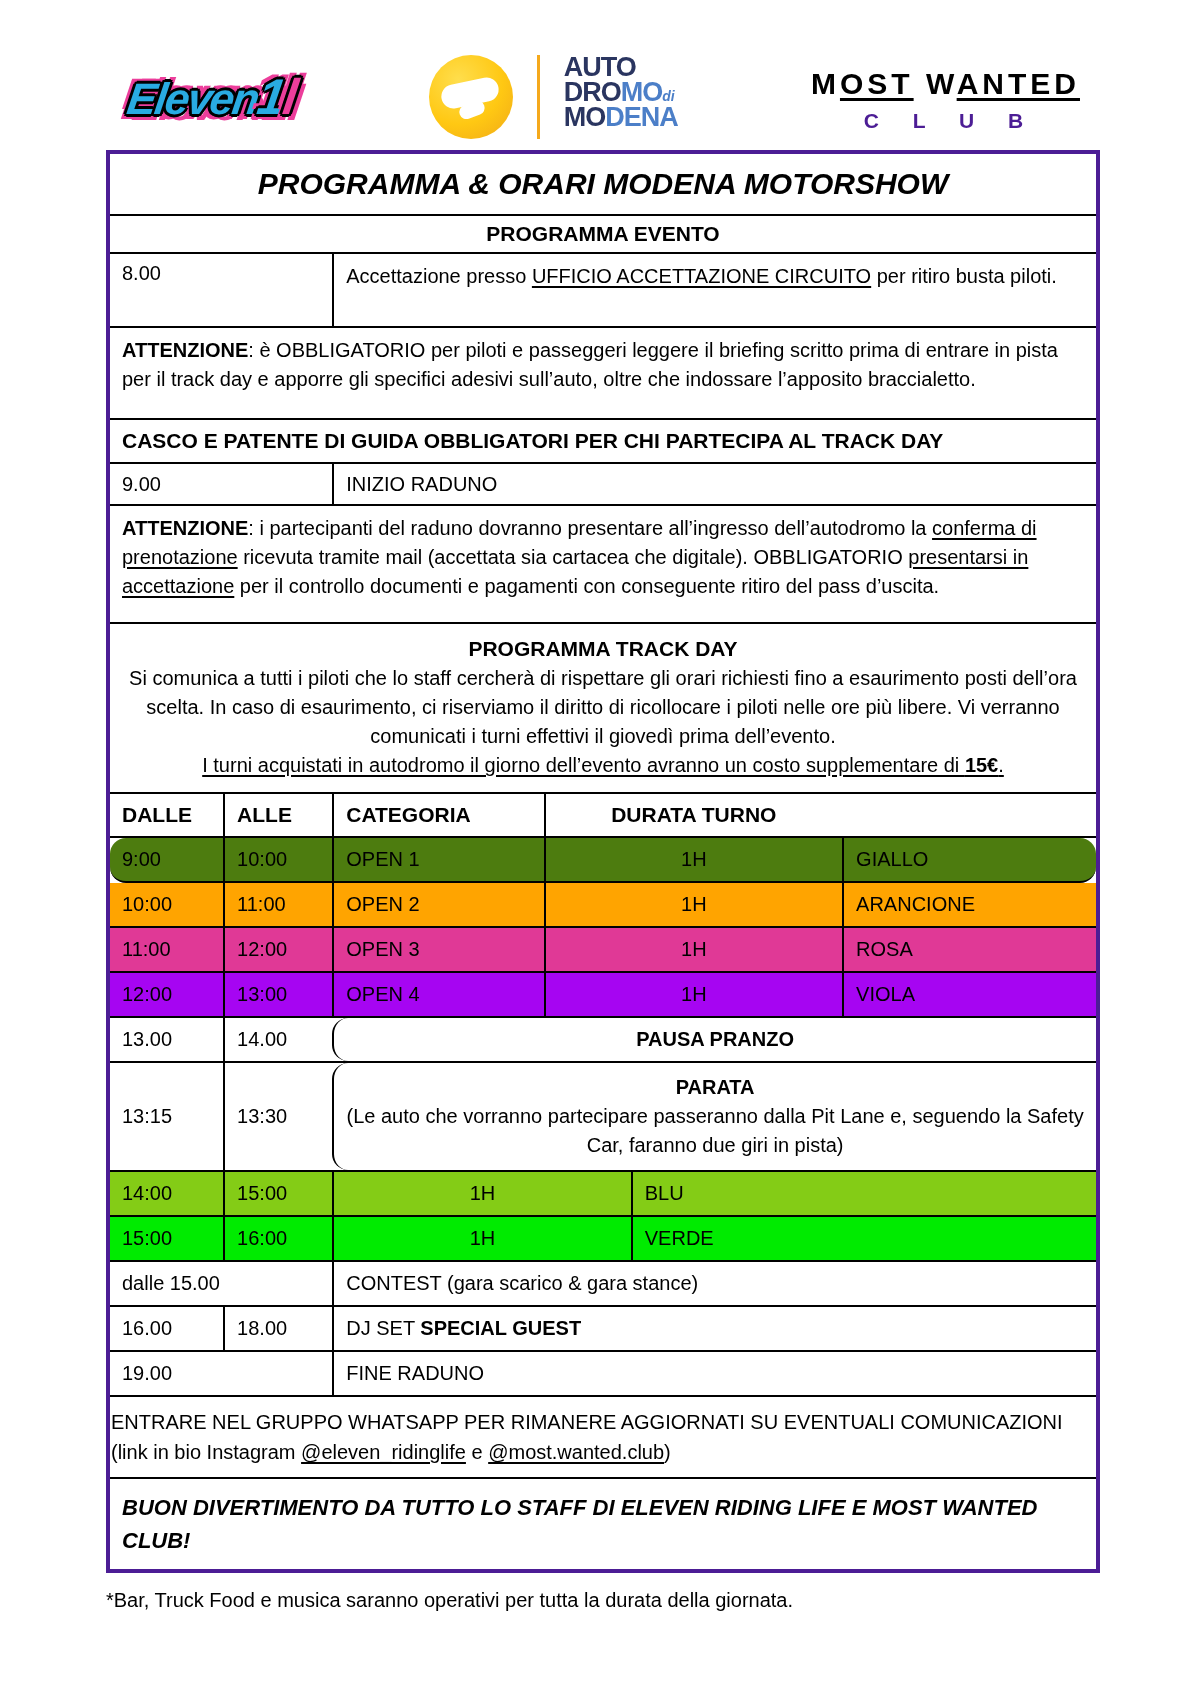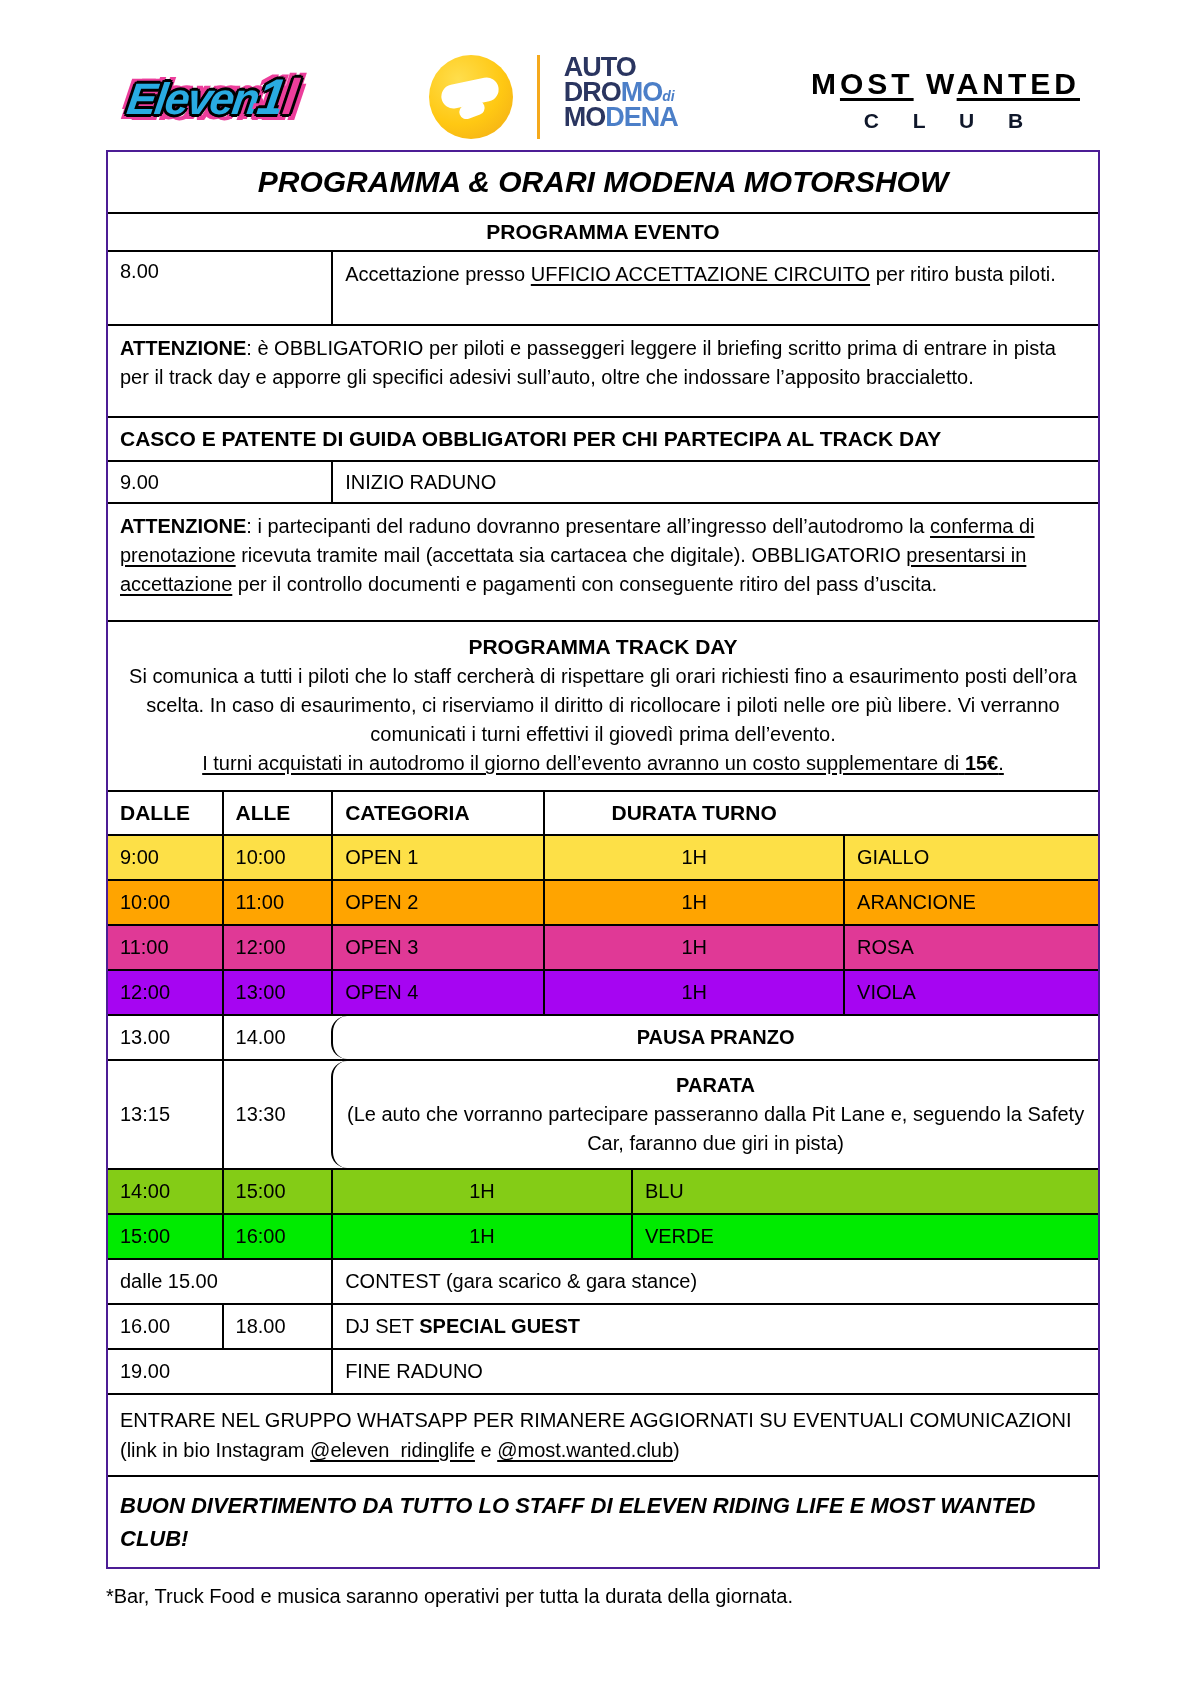--- a/index.html
+++ b/index.html
@@ -53,27 +53,27 @@
   .autodromo-text .di { font-size:14px; font-style:italic; letter-spacing:0; }
 
   .mostwanted-logo { text-align:center; padding-top:6px; }
   .mw-top {
     font-size:30px; font-weight:bold; letter-spacing:4px; color:#000;
     white-space:nowrap; font-family:"Liberation Sans","DejaVu Sans",sans-serif;
   }
   .mw-top .u { text-decoration:underline; text-decoration-thickness:3px; text-underline-offset:4px; }
   .mw-club {
     margin-top:8px; font-size:21px; font-weight:bold; letter-spacing:14px;
-    color:#0f172a; padding-left:10px;
+    color:#4c1d95; padding-left:10px;
   }
 
   
   .doc {
     margin-left:106px; width:994px;
-    border:2px solid #4c1d95;
+    border:4px solid #4c1d95;
     font-size:20px;
   }
   .row { display:flex; border-bottom:2px solid #000; align-items:stretch; }
   .row:last-child { border-bottom:none; }
   .cell { padding:8px 12px; }
   .cell + .cell { border-left:2px solid #000; }
   .grow { flex:1 1 auto; }
 
   .c1 { width:11.47%; flex:0 0 auto; }
   .c2 { width:11.07%; flex:0 0 auto; }
@@ -92,21 +92,21 @@
   .vcenter { display:flex; flex-direction:column; justify-content:center; }
   u, .ul { text-decoration:underline; text-underline-offset:3px; }
 
   .trackday-cell { width:100%; padding:10px 14px; }
   .sched-head .cell { font-weight:bold; font-size:21px; padding:9px 12px; }
   .srow .cell { padding:10px 12px; }
   .closing-row .cell {
     width:100%; font-weight:bold; font-style:italic; font-size:22px;
     line-height:1.5; padding:12px 12px;
   }
-  .whatsapp-row .cell { width:100%; line-height:1.5; padding:10px 12px; }
+  .whatsapp-row .cell { width:100%; line-height:1.5; padding:10px 1px; }
 
   .footnote { margin:16px 0 0 106px; font-size:20px; }
 </style>
 </head>
 <body>
 
 <div class="page">
 
   <div class="logo-bar">
     <div class="eleven-logo">
@@ -181,21 +181,21 @@
       </div>
     </div>
 
     <div class="row sched-head">
       <div class="cell c1">DALLE</div>
       <div class="cell c2">ALLE</div>
       <div class="cell c3">CATEGORIA</div>
       <div class="cell c4">DURATA TURNO</div>
     </div>
 
-    <div class="row srow" style="background-color: #fde047;">
+    <div class="row srow" style="background-color: #4d7c0f; border-radius: 16px;">
       <div class="cell c1">9:00</div>
       <div class="cell c2">10:00</div>
       <div class="cell c3">OPEN 1</div>
       <div class="cell c4">1H</div>
       <div class="cell grow">GIALLO</div>
     </div>
 
     <div class="row srow" style="background-color: rgb(255, 164, 0);">
       <div class="cell c1">10:00</div>
       <div class="cell c2">11:00</div>

